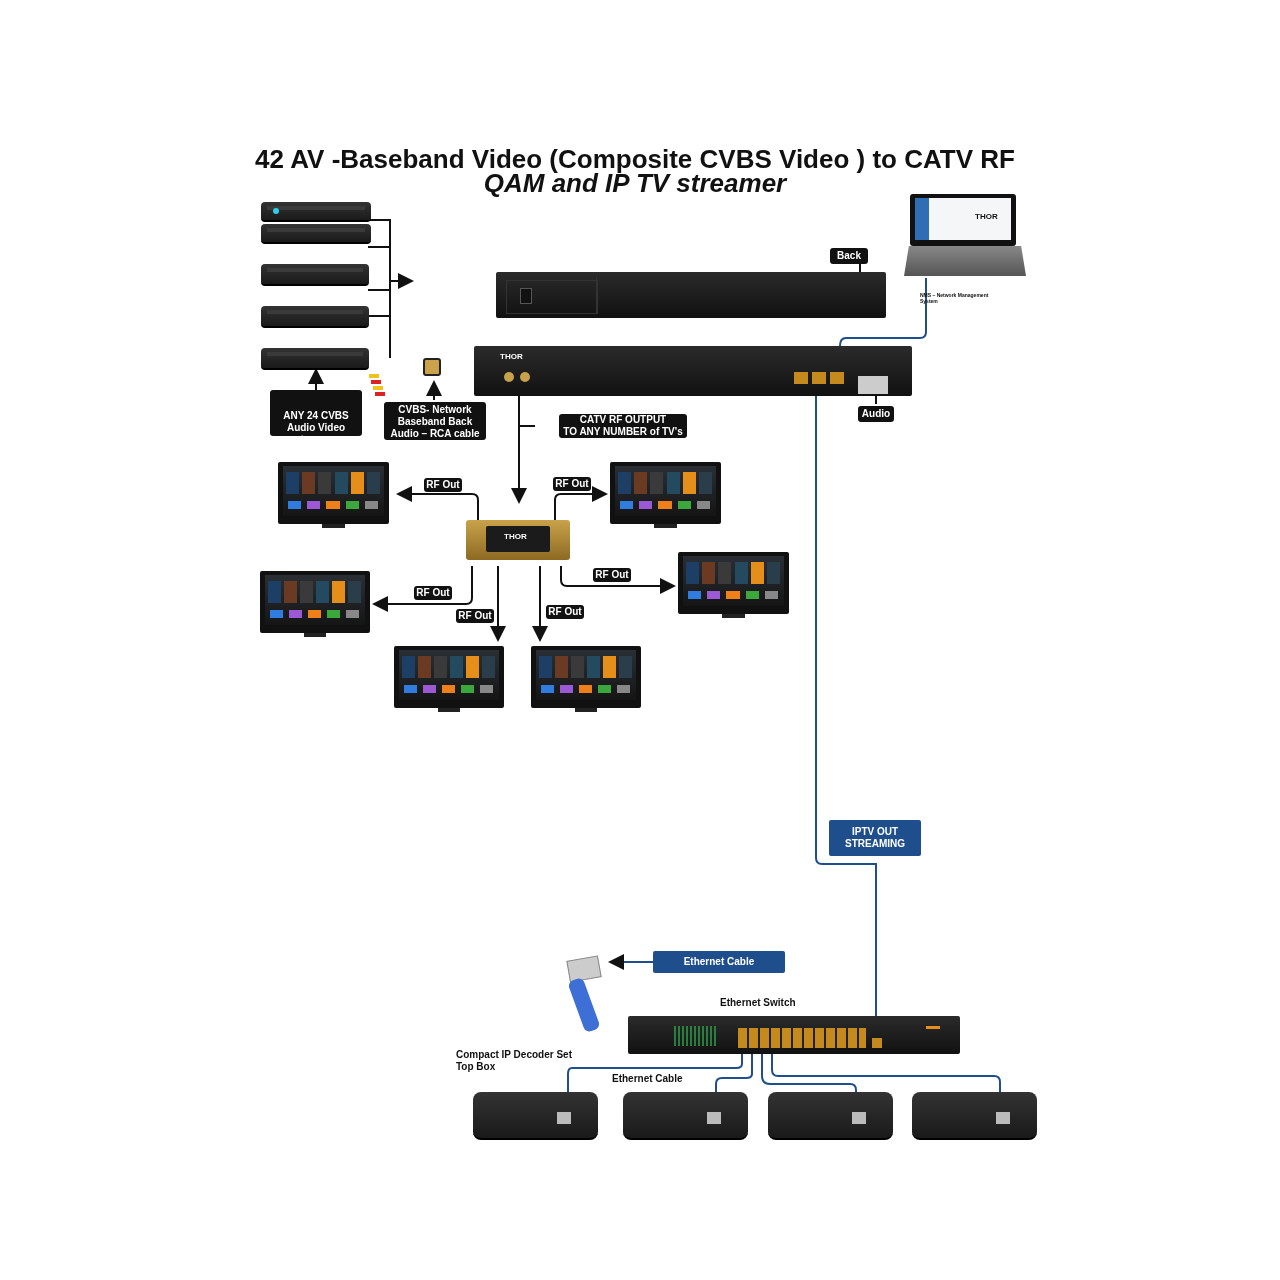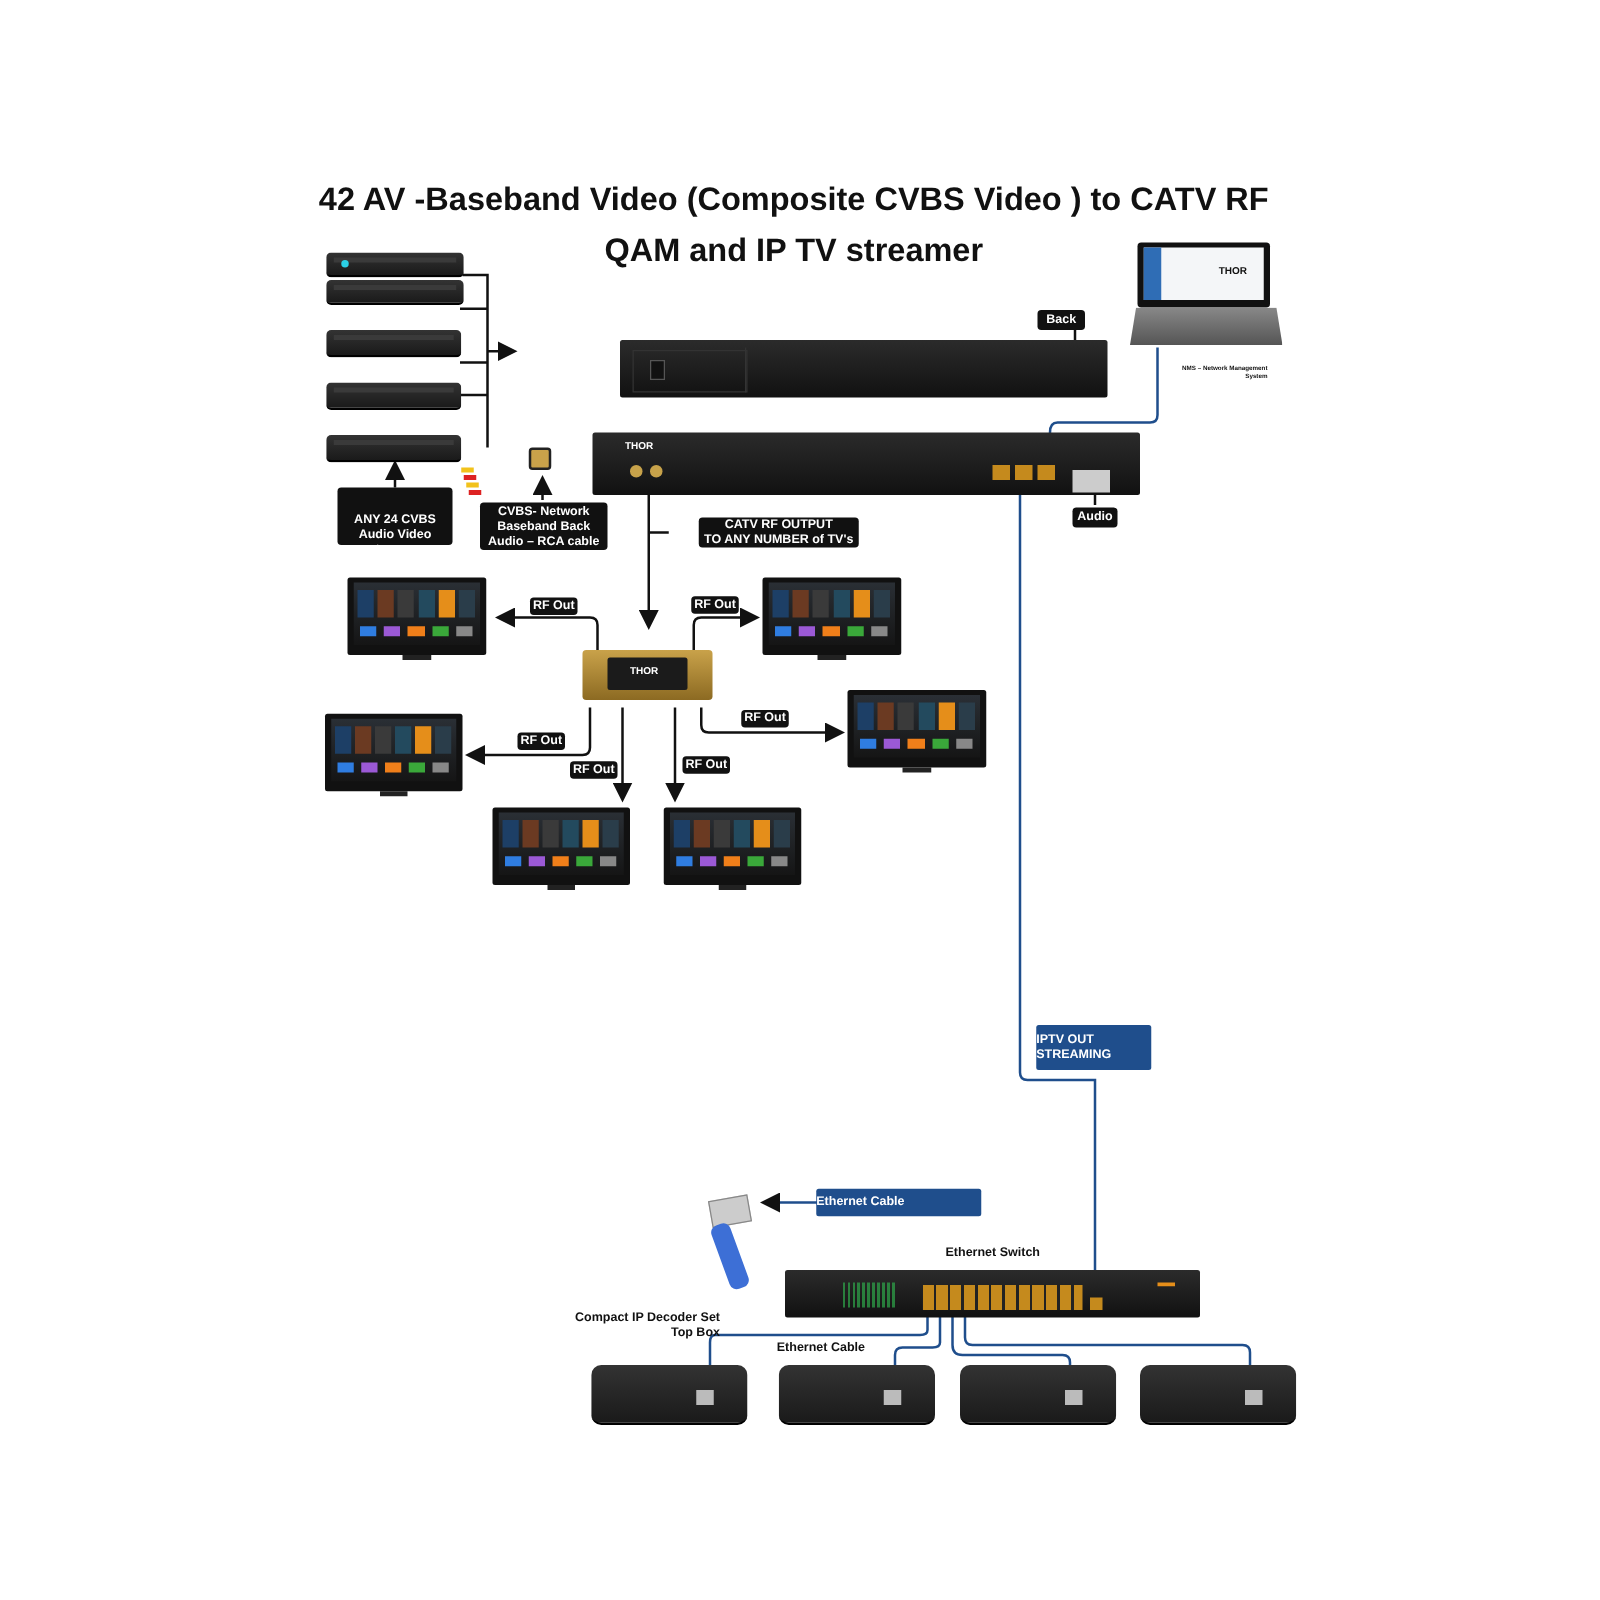--- a/index.html
+++ b/index.html
@@ -1,36 +1,36 @@
 <!DOCTYPE html>
 <html><head>
 <meta charset="utf-8">
 <style>
   html, body { margin:0; padding:0; background:#ffffff; }
   body { width:1280px; height:1280px; position:relative; overflow:hidden; font-family:"Liberation Sans", sans-serif; }
   .title { position:absolute; left:0; width:1270px; text-align:center; font-weight:bold; color:#111; font-size:26px; line-height:32px; }
   .abs { position:absolute; }
   .blk-label { position:absolute; background:#111; color:#fff; font-weight:bold; font-size:10px; text-align:center; border-radius:3px; line-height:12px; padding:3px 4px; box-sizing:border-box; }
-  .blue-label { position:absolute; background:#1f4e8c; color:#fff; font-weight:bold; font-size:10px; text-align:left; border-radius:2px; box-sizing:border-box; }
-  .plain-label { position:absolute; font-weight:bold; color:#111; font-size:10px; text-align:right; line-height:12px; }
+  .blue-label { position:absolute; background:#1f4e8c; color:#fff; font-weight:bold; font-size:10px; text-align:center; border-radius:2px; box-sizing:border-box; }
+  .plain-label { position:absolute; font-weight:bold; color:#111; font-size:10px; text-align:left; line-height:12px; }
   .stb { position:absolute; background:linear-gradient(#333,#1a1a1a); border-radius:4px; border-bottom:2px solid #000; }
   .stb .front { position:absolute; left:6px; top:4px; right:6px; height:4px; background:#3a3a3a; }
   .tv { position:absolute; background:#111; border-radius:2px; }
   .tv .screen { position:absolute; left:5px; top:4px; right:5px; bottom:8px; background:linear-gradient(#2a2f35,#151515); }
   .tv .stand { position:absolute; left:40%; width:20%; bottom:-4px; height:4px; background:#222; }
   .poster { position:absolute; top:6px; width:13%; height:22px; }
   .tile { position:absolute; top:35px; width:13%; height:8px; }
   .rack { position:absolute; background:linear-gradient(#2b2b2b,#111); border-radius:2px; }
   svg.wires { position:absolute; left:0; top:0; }
 </style>
 </head>
 <body>
 
 <div class="title" style="top:143px;">42 AV -Baseband Video (Composite CVBS Video ) to CATV RF</div>
-<div class="title" style="top:184px;">QAM and IP TV streamer</div>
+<div class="title" style="top:167px;font-style:italic;">QAM and IP TV streamer</div>
 
 <svg class="wires" width="1280" height="1280">
   <defs>
     <marker id="ah" markerWidth="8" markerHeight="8" refX="6" refY="4" orient="auto">
       <path d="M0,0 L8,4 L0,8 z" fill="#111"></path>
     </marker>
   </defs>
 
   <g stroke="#111" stroke-width="2" fill="none">
     <path d="M370,220 H390 V358"></path>

